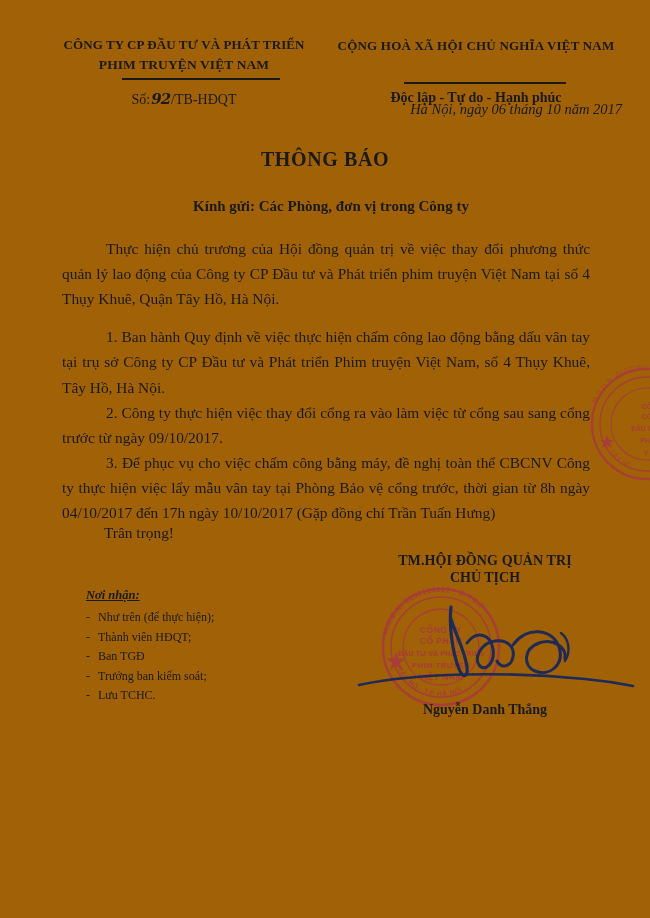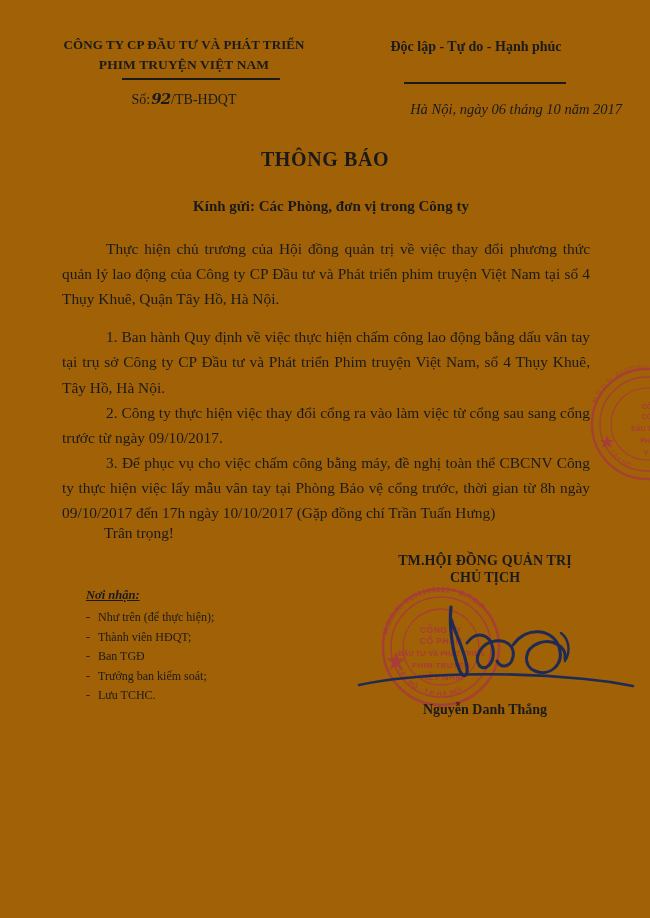--- a/index.html
+++ b/index.html
@@ -61,20 +61,21 @@
     line-height: 1.5;
   }
   .hdr-right-nation .l1 {
     font-size: 13px;
     font-weight: bold;
     letter-spacing: .2px;
   }
   .hdr-right-nation .l2 {
     font-size: 14px;
     font-weight: bold;
+    margin-top: 31px;
   }
 
   .rule-right {
     left: 404px; top: 82px;
     width: 162px; height: 2px;
     background: #1a1a1a;
   }
 
   .place-date {
     left: 330px; top: 101px; width: 292px;
@@ -186,34 +187,35 @@
     <div class="l1">CÔNG TY CP ĐẦU TƯ VÀ PHÁT TRIỂN</div>
     <div class="l2">PHIM TRUYỆN VIỆT NAM</div>
   </div>
   <div class="abs rule-left"></div>
 
   <div class="abs doc-number nosel">
     <span>Số:</span><span class="num-script">92</span><span>/TB-HĐQT</span>
   </div>
 
   <div class="abs hdr-right-nation nosel">
+    <div class="l1">CỘNG HOÀ XÃ HỘI CHỦ NGHĨA VIỆT NAM</div>
     <div class="l2">Độc lập - Tự do - Hạnh phúc</div>
   </div>
   <div class="abs rule-right"></div>
 
   <div class="abs place-date nosel">Hà Nội, ngày 06 tháng 10 năm 2017</div>
 
   <div class="abs doc-title nosel">THÔNG BÁO</div>
   <div class="abs recipient-line nosel">Kính gửi: Các Phòng, đơn vị trong Công ty</div>
 
   <div class="abs body-block nosel">
     <p>Thực hiện chủ trương của Hội đồng quản trị về việc thay đổi  phương thức quản lý lao động của Công ty CP Đầu tư và Phát triển phim truyện Việt Nam tại số 4 Thụy Khuê, Quận Tây Hồ, Hà Nội.</p>
     <p class="gap">1. Ban hành Quy định về việc thực hiện chấm công lao động bằng dấu vân tay tại trụ sở Công ty CP Đầu tư và Phát triển Phim truyện Việt Nam, số 4 Thụy Khuê, Tây Hồ, Hà Nội.</p>
     <p>2. Công ty thực hiện việc thay đổi cổng ra vào làm việc từ cổng sau sang cổng trước từ ngày 09/10/2017.</p>
-    <p>3. Để phục vụ cho việc chấm công bằng máy, đề nghị toàn thể CBCNV Công ty thực hiện việc lấy mẫu vân tay tại Phòng Bảo vệ cổng trước, thời gian từ 8h ngày 09/10/2017 đến 17h ngày 10/10/2017 (Gặp đồng chí Trần Tuấn Hưng)</p>
+    <p>3. Để phục vụ cho việc chấm công bằng máy, đề nghị toàn thể CBCNV Công ty thực hiện việc lấy mẫu vân tay tại Phòng Bảo vệ cổng trước, thời gian từ 8h ngày 04/10/2017 đến 17h ngày 10/10/2017 (Gặp đồng chí Trần Tuấn Hưng)</p>
   </div>
 
   <div class="abs closing nosel">Trân trọng!</div>
 
   <div class="abs recip-block nosel">
     <span class="recip-title">Nơi nhận:</span>
     <ul>
       <li><span class="dash">-</span><span>Như trên (để thực hiện);</span></li>
       <li><span class="dash">-</span><span>Thành viên HĐQT;</span></li>
       <li><span class="dash">-</span><span>Ban TGĐ</span></li>

